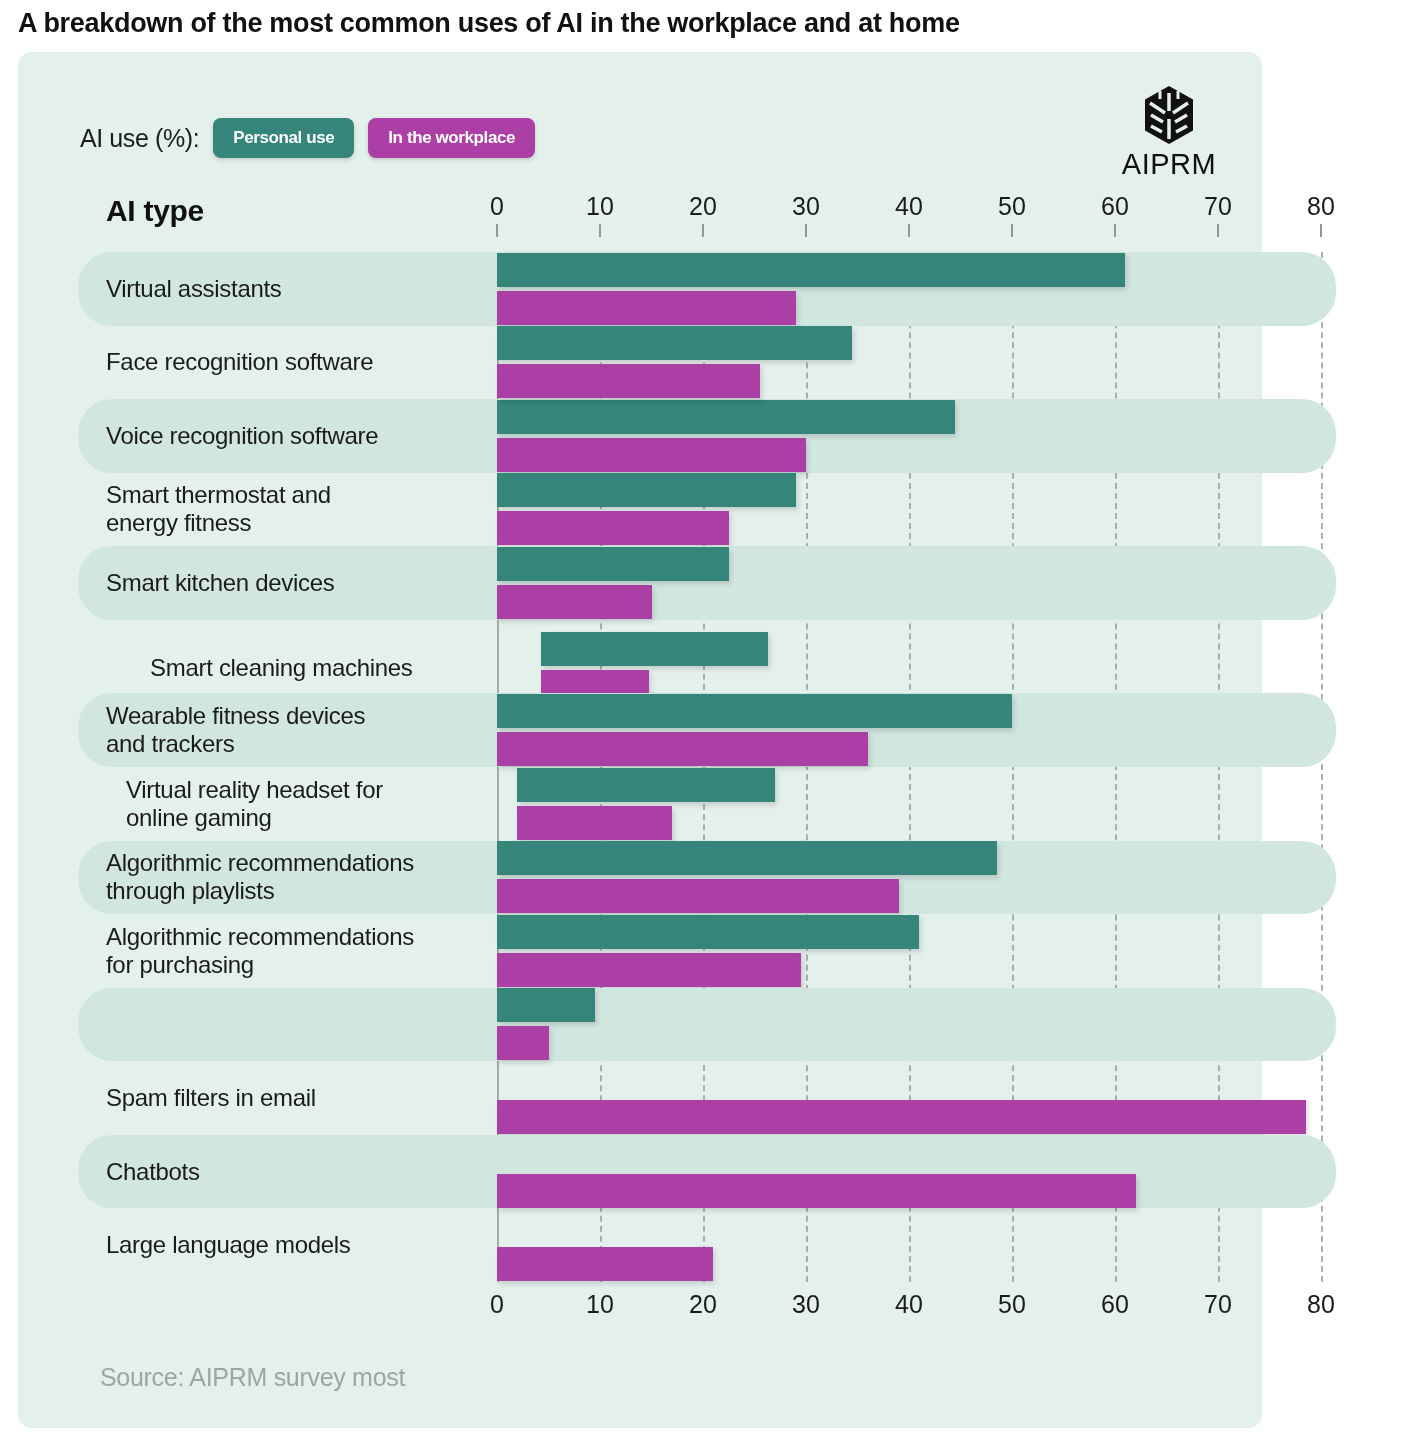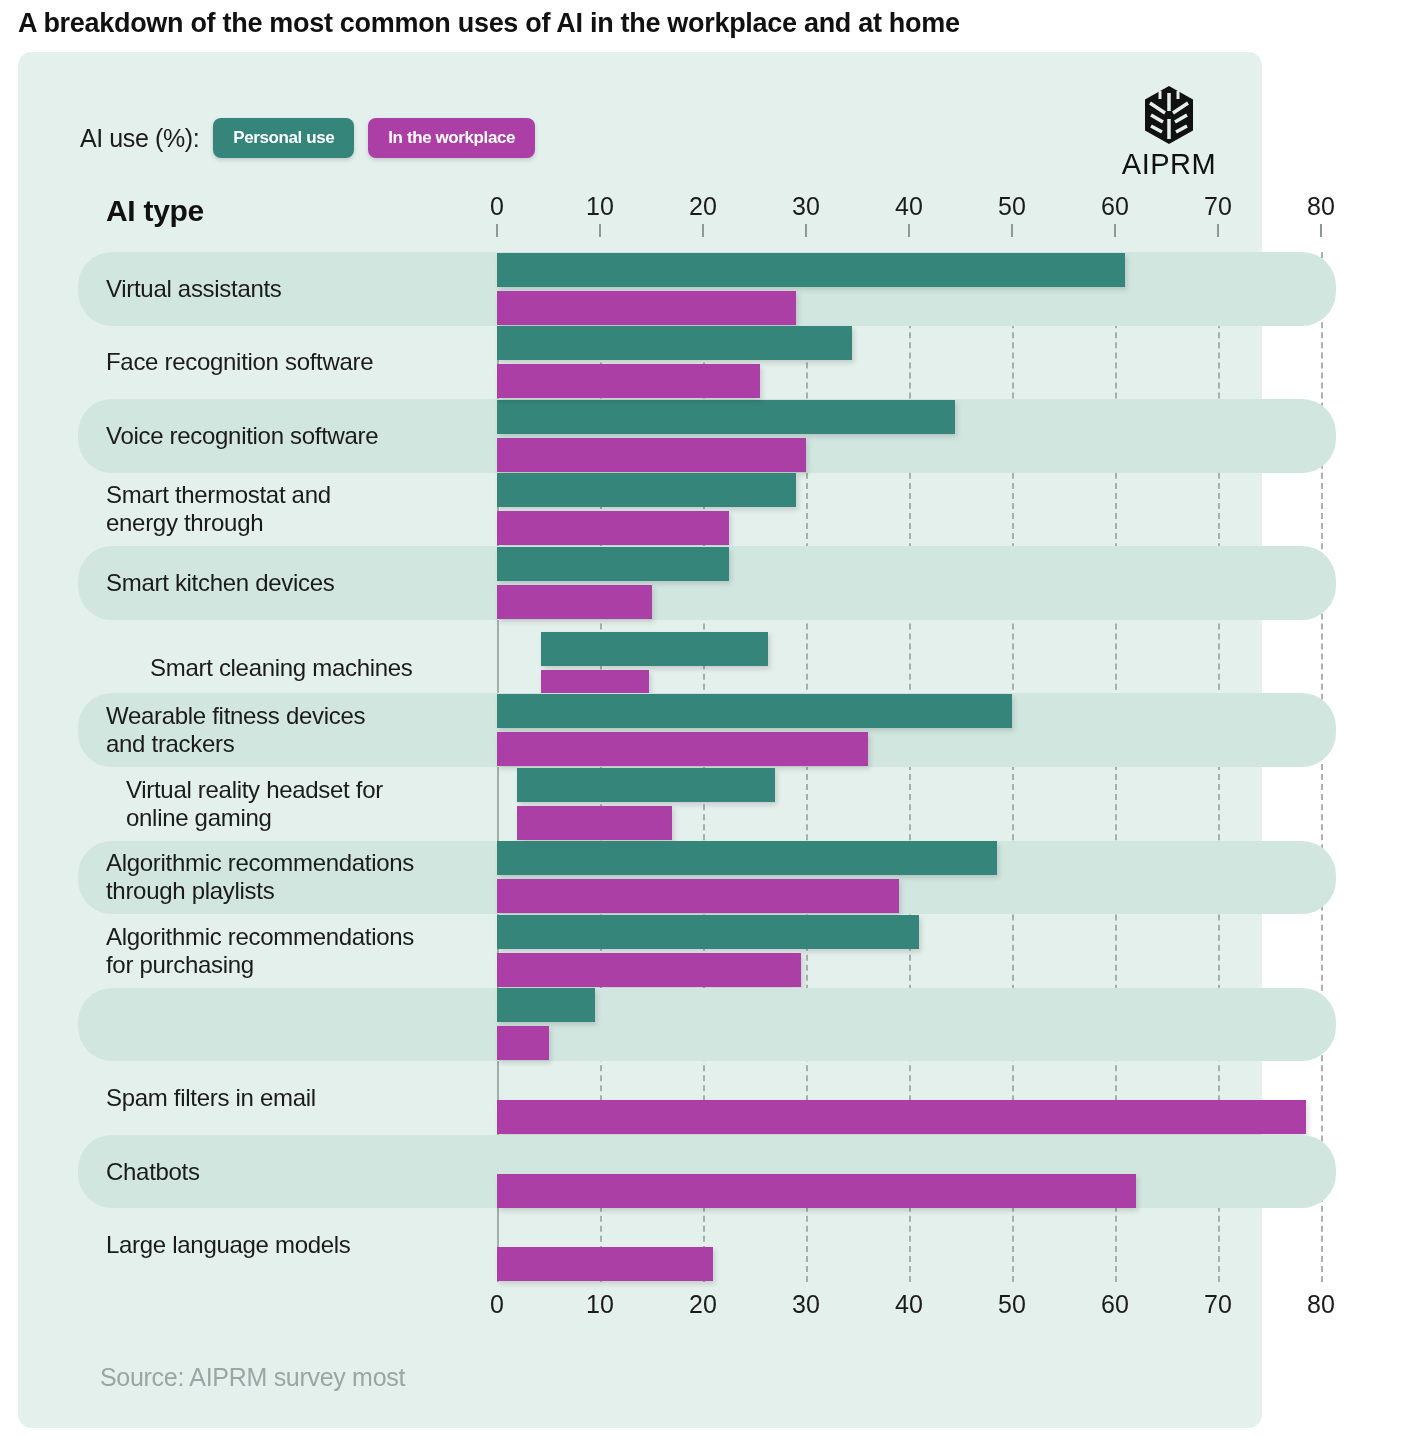--- a/index.html
+++ b/index.html
@@ -236,21 +236,21 @@
           <div class="bar personal" style="left: 479px; width: 458.35px; top: 0.785714px;"></div>
           <div class="bar workplace" style="left: 479px; width: 309px; top: 38.7857px;"></div>
         </div>
         <div class="row" style="top: 73.5714px; height: 73.5714px;">
           <div class="row-label">Face recognition software</div>
           <div class="bar personal" style="left: 479px; width: 355.35px; top: 0.785714px;"></div>
           <div class="bar workplace" style="left: 479px; width: 262.65px; top: 38.7857px;"></div>
         </div>
         <div class="row" style="top: 220.714px; height: 73.5714px;">
           <div class="row-label">Smart thermostat and
-energy through</div>
+energy fitness</div>
           <div class="bar personal" style="left: 479px; width: 298.7px; top: 0.785714px;"></div>
           <div class="bar workplace" style="left: 479px; width: 231.75px; top: 38.7857px;"></div>
         </div>
         <div class="row" style="top: 294.286px; height: 73.5714px;">
           <div class="row-band"></div>
           <div class="row-label">Smart kitchen devices</div>
           <div class="bar personal" style="left: 479px; width: 231.75px; top: 0.785714px;"></div>
           <div class="bar workplace" style="left: 479px; width: 154.5px; top: 38.7857px;"></div>
         </div>
         <div class="row" style="top: 379px; height: 73.5714px; margin-left: 44px;">

